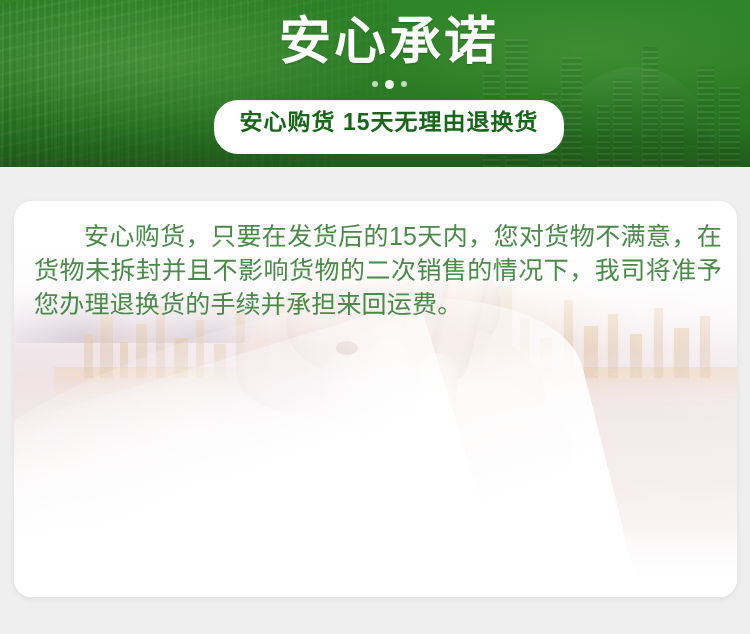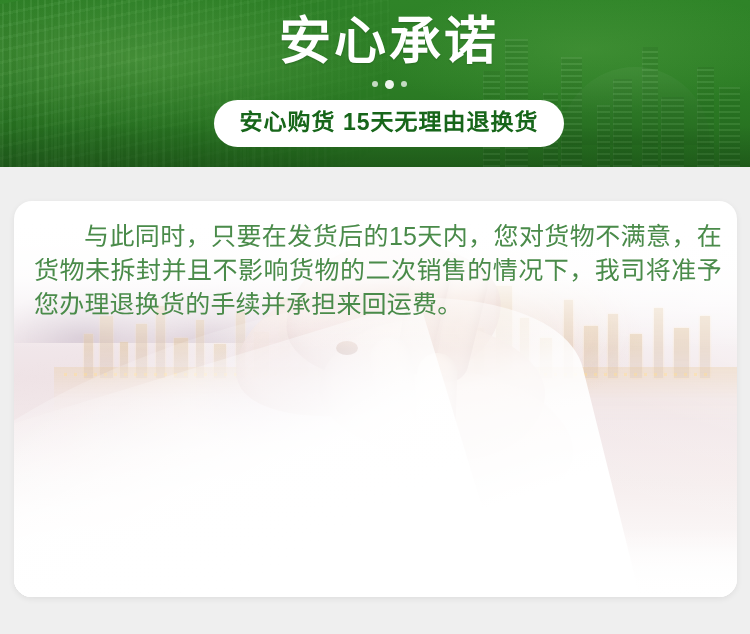--- a/index.html
+++ b/index.html
@@ -119,21 +119,21 @@
   .dots i.d1 { width: 6px; height: 6px; }
   .dots i.d2 { width: 9px; height: 9px; background: rgba(255,255,255,0.92); }
   .dots i.d3 { width: 6px; height: 6px; }
   .pill {
     margin-top: 10px;
     background: #ffffff;
     color: #17661a;
     font-size: 23px;
     font-weight: 700;
     line-height: 1;
-    padding: 11px 26px 13px;
+    padding: 11px 26px 20px;
     border-radius: 24px;
     letter-spacing: 1px;
     white-space: nowrap;
   }
 
   
   .card {
     position: absolute;
     left: 14px;
     top: 201px;
@@ -371,15 +371,15 @@
     </div>
 
     <div class="ph-tint"></div>
     <div class="ph-swoosh"></div>
     <div class="ph-swoosh2"></div>
     <div class="ph-fade-top"></div>
     <div class="ph-fade-bottom"></div>
   </div>
 
   <div class="copy">
-    <p>与此同时，只要在发货后的15天内，您对货物不满意，在货物未拆封并且不影响货物的二次销售的情况下，我司将准予您办理退换货的手续并承担来回运费。</p>
+    <p>安心购货，只要在发货后的15天内，您对货物不满意，在货物未拆封并且不影响货物的二次销售的情况下，我司将准予您办理退换货的手续并承担来回运费。</p>
   </div>
 </div>
 
 </body></html>

